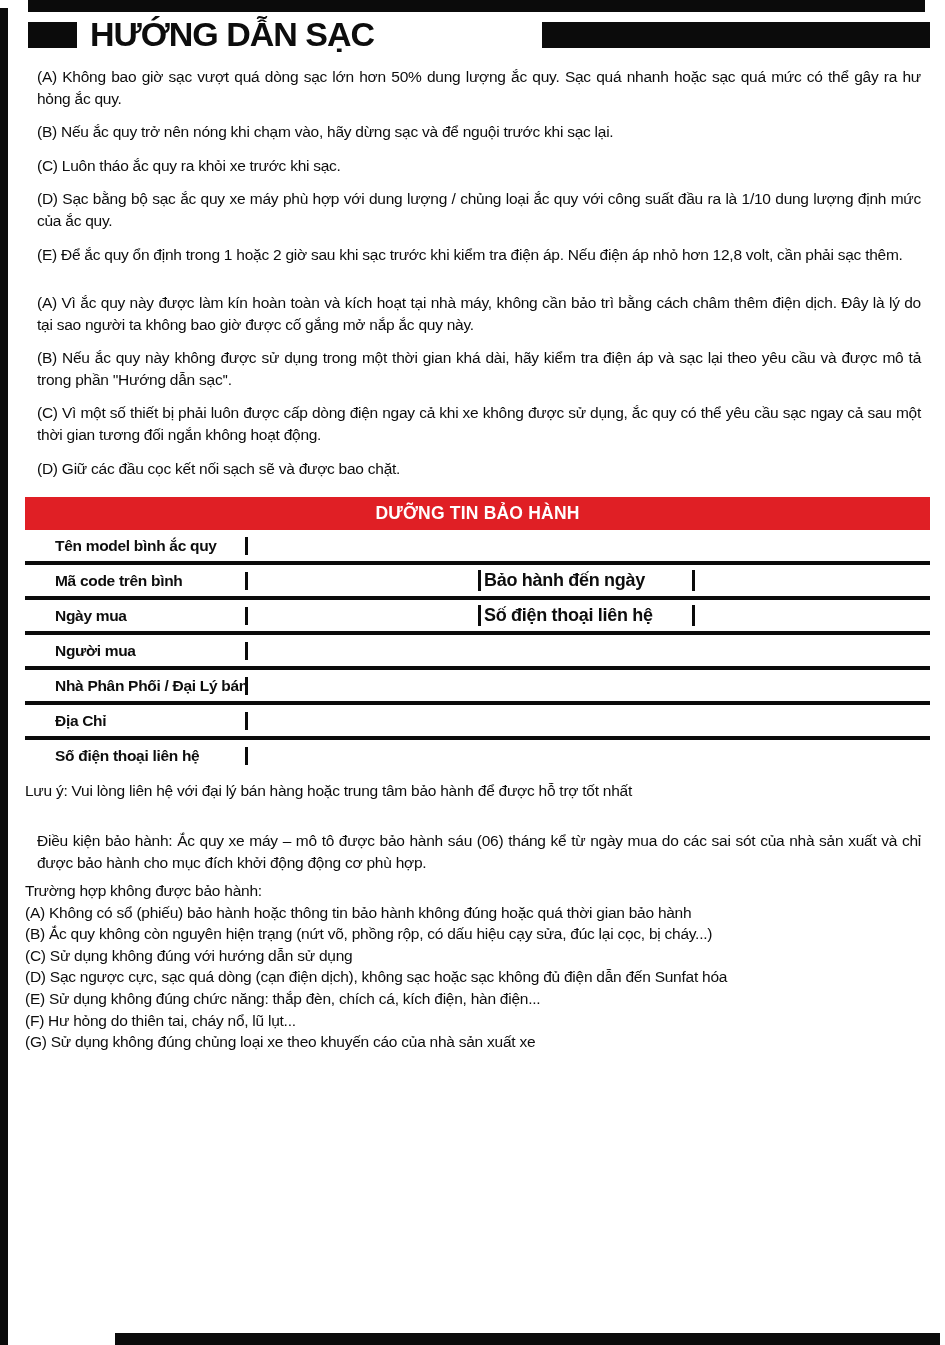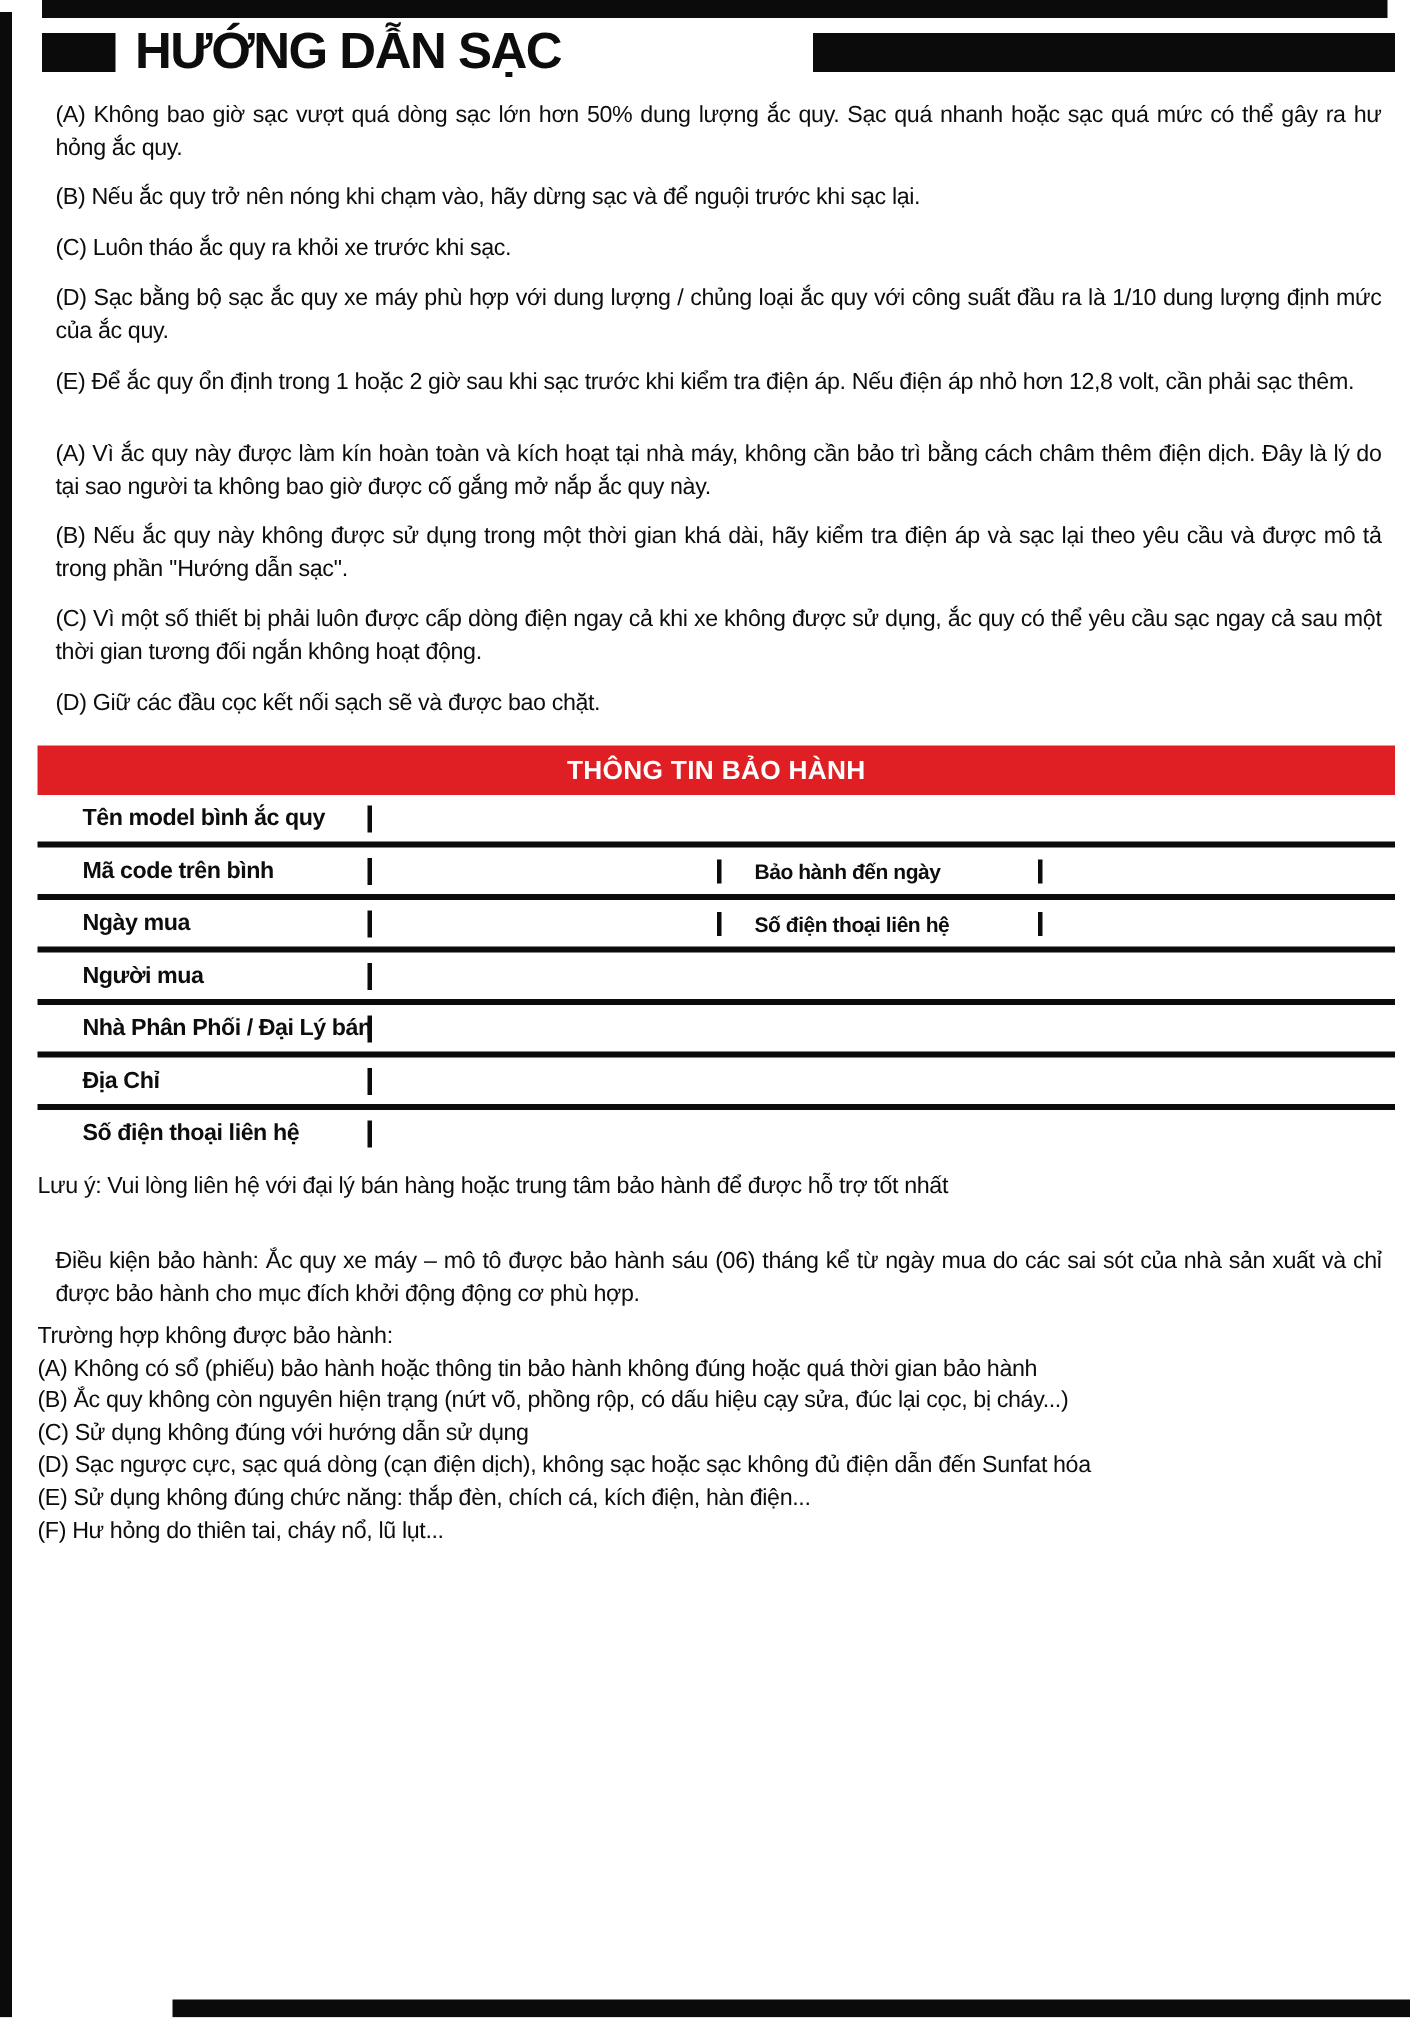--- a/index.html
+++ b/index.html
@@ -33,22 +33,22 @@
   .wt-row { display:flex; height:31px; border-bottom:4px solid #0b0b0b; align-items:center; }
   .wt-row.last { border-bottom:none; }
   .c-label {
     width:223px; box-sizing:border-box; border-right:3px solid #0b0b0b;
     display:flex; align-items:center; padding-left:30px;
     font-size:15.5px; font-weight:bold; letter-spacing:-0.3px; white-space:nowrap;
   }
   .c-value-mid { width:230px; box-sizing:border-box; }
   .c-label2 {
     width:217px; box-sizing:border-box; border-left:3px solid #0b0b0b; border-right:3px solid #0b0b0b;
-    display:flex; align-items:center; padding-left:22px;
-    font-size:14px; font-weight:bold; letter-spacing:-0.3px; white-space:nowrap;
+    display:flex; align-items:center; padding-left:3px;
+    font-size:18px; font-weight:bold; letter-spacing:-0.3px; white-space:nowrap;
   }
   .c-value { flex:1 1 auto; }
 </style>
 </head>
 <body>
 
 <div class="page">
 
   <div class="left-strip"></div>
   <div class="top-bar"></div>
@@ -69,21 +69,21 @@
 
 
   <div class="para-block" style="top:280px">
     <p>(A) Vì ắc quy này được làm kín hoàn toàn và kích hoạt tại nhà máy, không cần bảo trì bằng cách châm thêm điện dịch.  Đây là lý do tại sao người ta không bao giờ được cố gắng mở nắp ắc quy này.</p>
     <p>(B) Nếu ắc quy này không được sử dụng trong một thời gian khá dài, hãy kiểm tra điện áp và sạc lại theo yêu cầu và được mô tả trong phần ''Hướng dẫn sạc''.</p>
     <p>(C) Vì một số thiết bị phải luôn được cấp dòng điện ngay cả khi xe không được sử dụng, ắc quy có thể yêu cầu sạc ngay cả sau một thời gian tương đối ngắn không hoạt động.</p>
     <p>(D) Giữ các đầu cọc kết nối sạch sẽ và được bao chặt.</p>
   </div>
 
   <div class="wtable">
-    <div class="wt-header">THÔNG TIN BẢO HÀNH</div>
+    <div class="wt-header">DƯỠNG TIN BẢO HÀNH</div>
 
     <div class="wt-row">
       <div class="c-label">Tên model bình ắc quy</div>
       <div class="c-value"></div>
     </div>
 
     <div class="wt-row">
       <div class="c-label">Mã code trên bình</div>
       <div class="c-value-mid"></div>
       <div class="c-label2">Bảo hành đến ngày</div>
@@ -127,17 +127,18 @@
   </div>
 
   <div class="plain-block" style="top:880px">
     <p>Trường hợp không được bảo hành:</p>
     <p>(A) Không có sổ (phiếu) bảo hành hoặc thông tin bảo hành không đúng hoặc quá thời gian bảo hành</p>
     <p>(B) Ắc quy không còn nguyên hiện trạng (nứt võ, phồng rộp, có dấu hiệu cạy sửa, đúc lại cọc, bị cháy...)</p>
     <p>(C) Sử dụng không đúng với hướng dẫn sử dụng</p>
     <p>(D) Sạc ngược cực, sạc quá dòng (cạn điện dịch), không sạc hoặc sạc không đủ điện dẫn đến Sunfat hóa</p>
     <p>(E) Sử dụng không đúng chức năng: thắp đèn, chích cá, kích điện, hàn điện...</p>
     <p>(F) Hư hỏng do thiên tai, cháy nổ, lũ lụt...</p>
+    <p>(G) Sử dụng không đúng chủng loại xe theo khuyến cáo của nhà sản xuất xe</p>
   </div>
 
   <div class="bottom-bar"></div>
 
 </div>
 
 </body></html>

